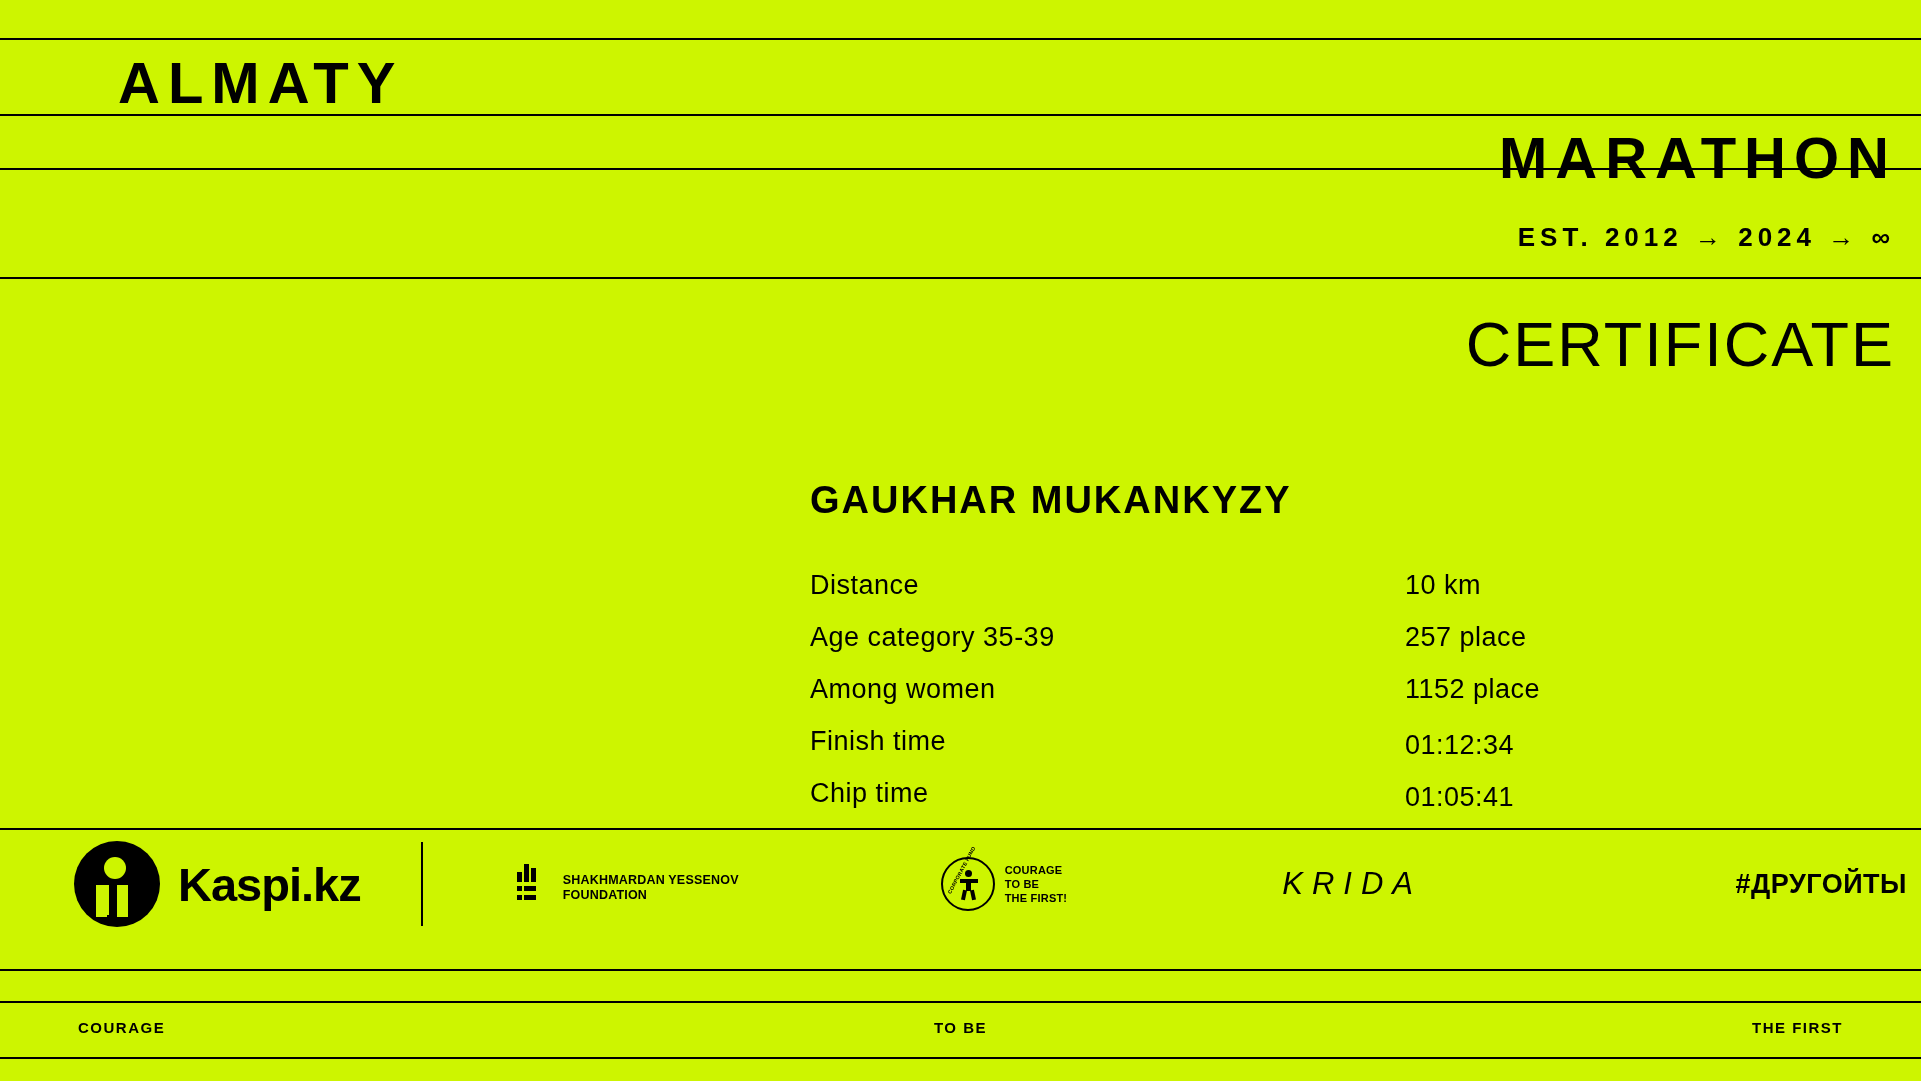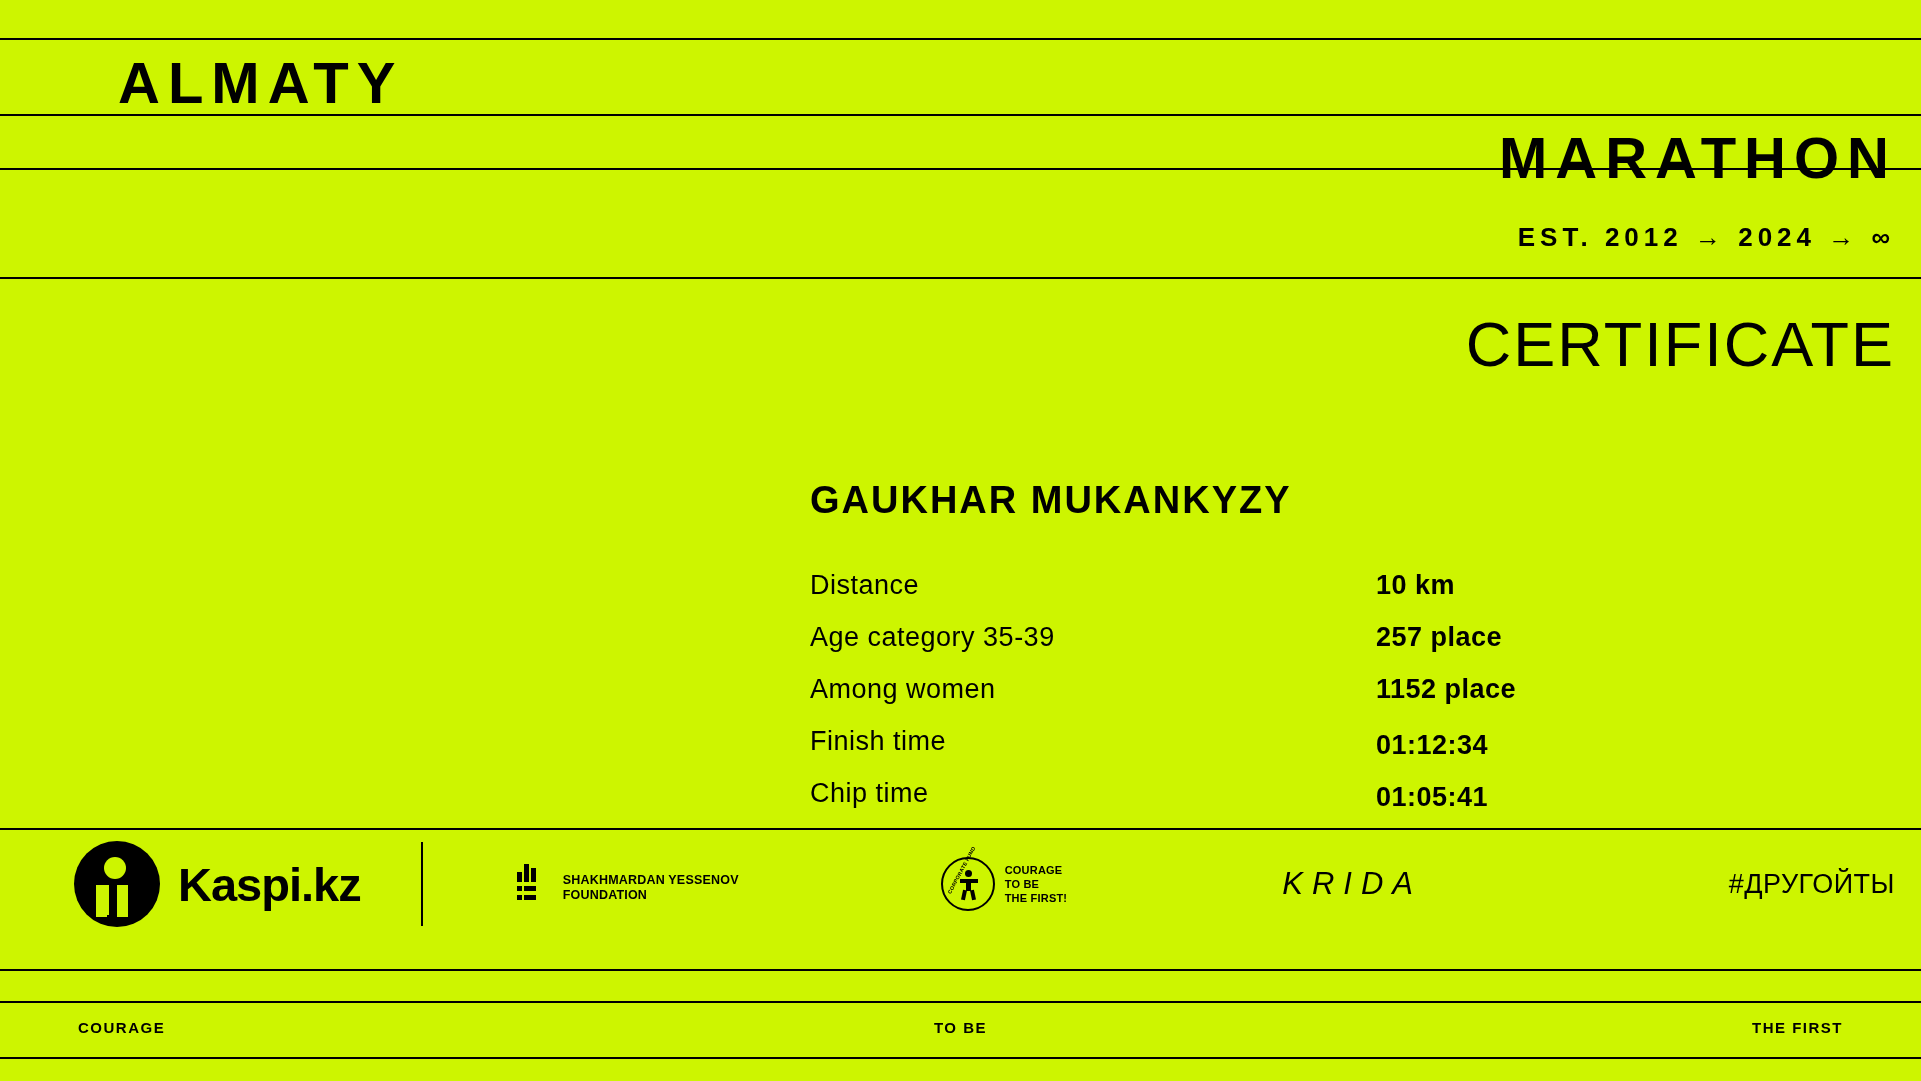--- a/index.html
+++ b/index.html
@@ -106,22 +106,23 @@
     height: 52px;
   }
   .res-label {
     width: 566px;
     font-size: 27px;
     font-weight: 400;
     letter-spacing: 0.5px;
   }
   .res-value {
     font-size: 27px;
-    font-weight: 700;
+    font-weight: 400;
     letter-spacing: 0.5px;
+    margin-left: 29px;
   }
   .res-row.v-offset .res-value { position: relative; top: 4px; }
 
   
   .sponsors {
     position: absolute;
     left: 0;
     right: 0;
     top: 830px;
     height: 108px;
@@ -259,23 +260,23 @@
   .krida {
     margin-left: 215px;
     font-size: 31px;
     font-weight: 400;
     letter-spacing: 9px;
     font-style: italic;
   }
 
   .drugoity {
     position: absolute;
-    right: 26px;
+    right: 14px;
     font-size: 27px;
-    font-weight: 400;
+    font-weight: 700;
     letter-spacing: 0.5px;
   }
 
   
   .footer {
     position: absolute;
     left: 0;
     right: 0;
     top: 1019px;
     height: 26px;

